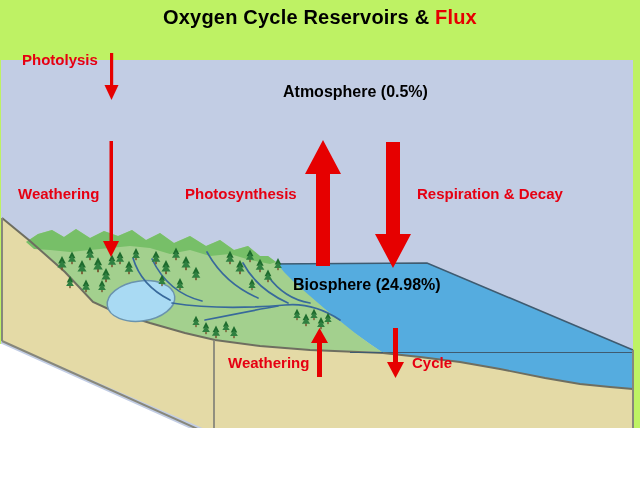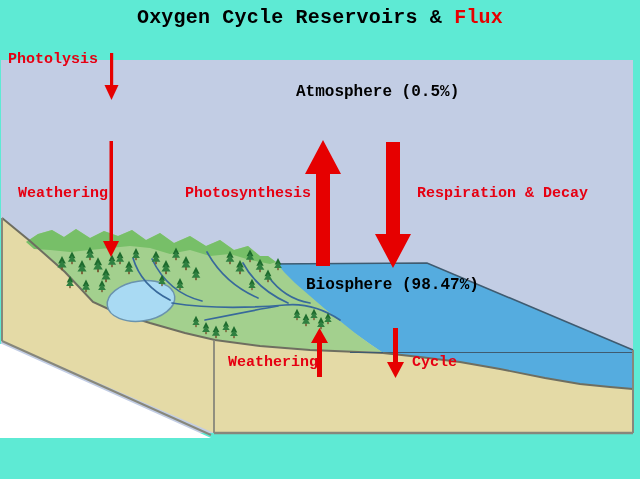--- a/index.html
+++ b/index.html
@@ -1,29 +1,29 @@
 <!DOCTYPE html>
 <html><head>
 <meta charset="utf-8">
 <style>
   html,body{margin:0;padding:0;background:#ffffff;}
   #stage{
-    position:relative;width:640px;height:479px;background:#5eead4;
-    font-family:Liberation Mono, monospace;overflow:hidden;
+    position:relative;width:640px;height:428px;background:#bef264;
+    font-family:Liberation Sans, sans-serif;overflow:hidden;
   }
   #stage svg{position:absolute;left:0;top:0;}
   .lbl{position:absolute;line-height:1;white-space:nowrap;font-weight:bold;}
   .lbl-red{color:#e60012;font-size:15px;}
-  .lbl-black{color:#000000;font-size:16px;margin-left:13px;}
+  .lbl-black{color:#000000;font-size:16px;}
   #title{
     position:absolute;left:0;top:6px;width:640px;text-align:center;
     font-size:20px;font-weight:bold;color:#000;letter-spacing:0.2px;
   }
   #title .flux{color:#e60000;}
-  .photolysis{left:8px;top:52px;}
+  .photolysis{left:22px;top:52px;}
   .atmosphere{left:283px;top:84px;}
   .weathering-upper{left:18px;top:186px;}
   .photosynthesis{left:185px;top:186px;}
   .respiration{left:417px;top:186px;}
   .biosphere{left:293px;top:277px;}
   .weathering-lower{left:228px;top:355px;}
   .burial{left:412px;top:355px;}
   .lithosphere{left:288px;top:383px;}
 </style>
 </head>
@@ -137,17 +137,17 @@
 
   <div id="title">
     <span>Oxygen Cycle Reservoirs &amp; </span><span class="flux">Flux</span>
   </div>
 
   <div class="lbl lbl-red photolysis">Photolysis</div>
   <div class="lbl lbl-black atmosphere">Atmosphere (0.5%)</div>
   <div class="lbl lbl-red weathering-upper">Weathering</div>
   <div class="lbl lbl-red respiration">Respiration &amp; Decay</div>
   <div class="lbl lbl-red photosynthesis">Photosynthesis</div>
-  <div class="lbl lbl-black biosphere">Biosphere (98.47%)</div>
+  <div class="lbl lbl-black biosphere">Biosphere (24.98%)</div>
   <div class="lbl lbl-red weathering-lower">Weathering</div>
   <div class="lbl lbl-red burial">Cycle</div>
 
 </div>
 
 </body></html>

